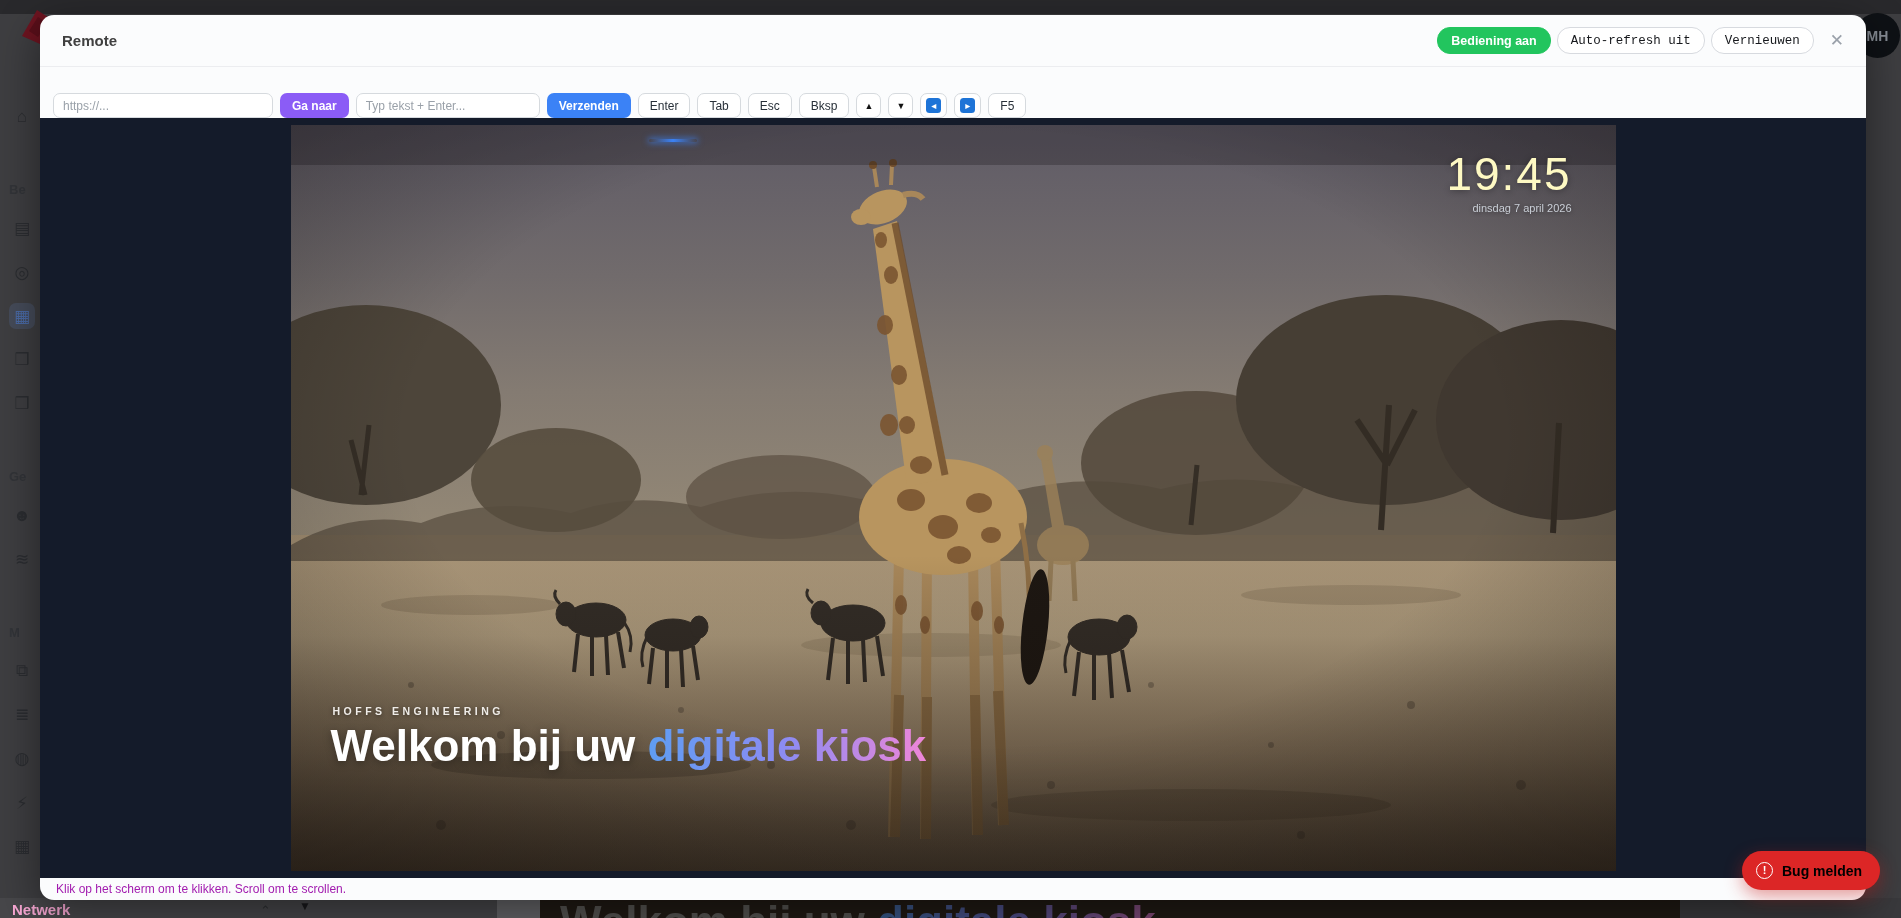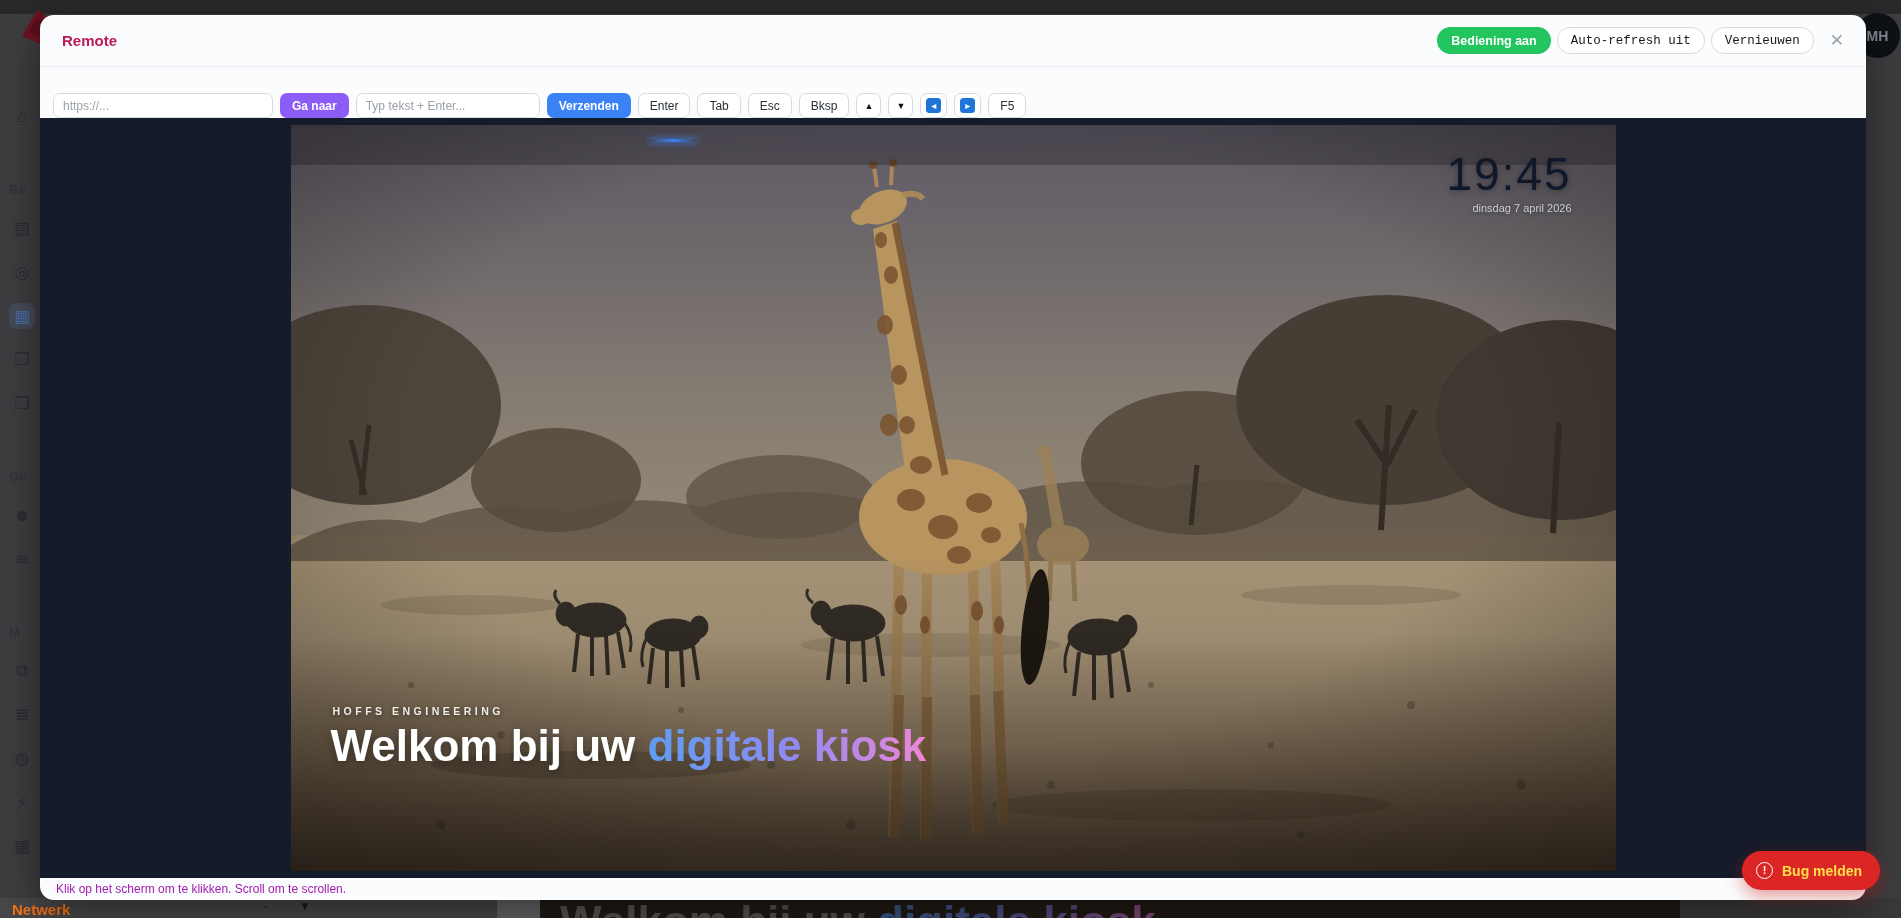--- a/index.html
+++ b/index.html
@@ -10,39 +10,39 @@
   .top-band{position:absolute;left:0;top:0;width:1901px;height:14px;background:#29292c;}
   .logo-mark{position:absolute;left:21px;top:9px;}
   .avatar{position:absolute;left:1855px;top:13px;width:45px;height:45px;border-radius:50%;
           background:#0e1115;color:#858b93;font-size:14px;font-weight:700;
           display:flex;align-items:center;justify-content:center;text-align:right;}
   .side-row{position:absolute;left:9px;width:30px;height:26px;display:flex;align-items:center;}
   .side-icon{width:26px;height:26px;display:flex;align-items:center;justify-content:center;
              font-size:17px;color:#2b2d31;border-radius:7px;}
   .side-icon.active{background:#454b59;color:#4a6aa5;}
   .side-label{font-size:13px;font-weight:700;color:#323438;white-space:nowrap;overflow:hidden;}
-  .bottom-left-label{position:absolute;left:12px;top:901px;font-size:15px;font-weight:700;color:#f97316;}
+  .bottom-left-label{position:absolute;left:12px;top:901px;font-size:15px;font-weight:700;color:#f9a8d4;}
   .bottom-chevron{position:absolute;left:260px;top:903px;font-size:13px;color:#2e3033;}
   .bottom-caret{position:absolute;left:299px;top:899px;font-size:12px;color:#19191c;}
   .bottom-sidebar{position:absolute;left:0;top:898px;width:497px;height:20px;background:#47474a;}
   .bottom-gap{position:absolute;left:497px;top:898px;width:43px;height:20px;background:#646467;}
   .bottom-strip{position:absolute;left:540px;top:900px;width:1140px;height:18px;background:#201a14;
                 overflow:hidden;}
   .bottom-strip .strip-heading{position:absolute;left:20px;top:-3px;font-size:44px;font-weight:700;
                 color:#9b9894;white-space:nowrap;letter-spacing:0;filter:brightness(.55);}
   .strip-heading .grad{background:linear-gradient(90deg,var(--grad1),var(--grad2),var(--grad3));
                 -webkit-background-clip:text;background-clip:text;color:transparent;}
   .bottom-right-dark{position:absolute;left:1680px;top:898px;width:221px;height:20px;background:#39393c;}
 
   
   .modal{position:absolute;left:40px;top:15px;width:1826px;height:885px;background:#fbfcfd;
          border-radius:14px;box-shadow:0 12px 44px rgba(0,0,0,.45);overflow:hidden;}
   .modal-header{height:52px;display:flex;align-items:center;padding:0 22px;
                 border-bottom:1px solid #ecedf0;}
-  .modal-title{font-size:15px;font-weight:700;color:#be185d;}
+  .modal-title{font-size:15px;font-weight:700;color:#404040;}
   .header-spacer{flex:1;}
   .hbtn{height:27px;border-radius:13px;font-size:12.5px;display:flex;align-items:center;
         padding:0 13px;margin-left:6px;cursor:pointer;white-space:nowrap;}
   .hbtn.green{background:var(--green);color:#fff;font-weight:600;border:1px solid var(--green);}
   .hbtn.outline{background:#fff;color:#16181c;border:1px solid #d7dadf;font-weight:500;font-family:Liberation Mono, monospace;}
   .close-x{margin-left:16px;font-size:17px;color:#9aa1aa;cursor:pointer;line-height:1;}
 
   .toolbar{height:51px;display:flex;align-items:flex-end;padding:0 13px;gap:7px;}
   .tb-input{height:25px;border:1px solid #d6dade;border-radius:7px;padding:0 9px;font-size:12px;
             color:#1f2937;background:#fff;outline:none;}
@@ -61,21 +61,21 @@
               display:flex;align-items:center;justify-content:center;font-size:10px;line-height:1;}
 
   .viewport{position:relative;height:760px;background:var(--navy);display:flex;
             align-items:center;justify-content:center;}
   .screen{position:relative;width:1325px;height:746px;background:#857b6e;overflow:hidden;cursor:crosshair;}
   .screen svg{position:absolute;inset:0;display:block;}
   .loading-dash{position:absolute;left:358px;top:14px;width:48px;height:3px;border-radius:2px;
                 background:linear-gradient(90deg,rgba(59,130,246,0),#3b82f6,rgba(59,130,246,0));
                 box-shadow:0 0 6px 1px rgba(59,130,246,.7);}
   .clock{position:absolute;right:44px;top:24px;text-align:right;}
-  .clock-time{font-size:46px;font-weight:300;letter-spacing:2px;color:#0f172a;line-height:1.1;
+  .clock-time{font-size:46px;font-weight:300;letter-spacing:2px;color:#fef9c3;line-height:1.1;
               text-shadow:0 1px 6px rgba(0,0,0,.35);}
   .clock-date{font-size:11px;color:#c9ced6;margin-top:2px;text-shadow:0 1px 4px rgba(0,0,0,.4);}
   .brand{position:absolute;left:42px;top:580px;font-size:10.5px;font-weight:700;letter-spacing:3.5px;
          color:#efece8;text-shadow:0 1px 4px rgba(0,0,0,.5);}
   .hero{position:absolute;left:40px;top:596px;font-size:44px;font-weight:700;color:#fff;
         white-space:nowrap;text-shadow:0 2px 8px rgba(0,0,0,.35);}
   .hero .grad{background:linear-gradient(90deg,var(--grad1),var(--grad2),var(--grad3));
         -webkit-background-clip:text;background-clip:text;color:transparent;text-shadow:none;}
   .subtitle{position:absolute;left:42px;top:660px;font-size:16px;line-height:25px;color:#e4ded7;
             width:440px;text-shadow:0 1px 4px rgba(0,0,0,.5);}
@@ -89,21 +89,21 @@
   .modal-footer{height:22px;display:flex;align-items:center;padding-left:16px;}
   .footer-hint{font-size:12px;color:#a21caf;}
 
   
   .bug-btn{position:absolute;left:1742px;top:851px;height:39px;padding:0 18px 0 14px;
            border-radius:20px;background:var(--red);display:flex;align-items:center;gap:9px;
            box-shadow:0 6px 18px rgba(200,30,30,.45);cursor:pointer;}
   .bug-icon{width:17px;height:17px;border-radius:50%;border:1.7px solid #fff;color:#fff;
             font-size:11px;font-weight:700;display:flex;align-items:center;justify-content:center;
             line-height:1;}
-  .bug-label{color:#fde047;font-size:14px;font-weight:700;white-space:nowrap;}
+  .bug-label{color:#000000;font-size:14px;font-weight:700;white-space:nowrap;}
 </style>
 </head>
 <body>
 
 <div id="stage">
 
   <div class="top-band"></div>
 
   <svg class="logo-mark" width="34" height="36" viewBox="0 0 34 36">
     <polygon points="1,27 16,1 33,12 19,35" fill="#6d1420"></polygon>

